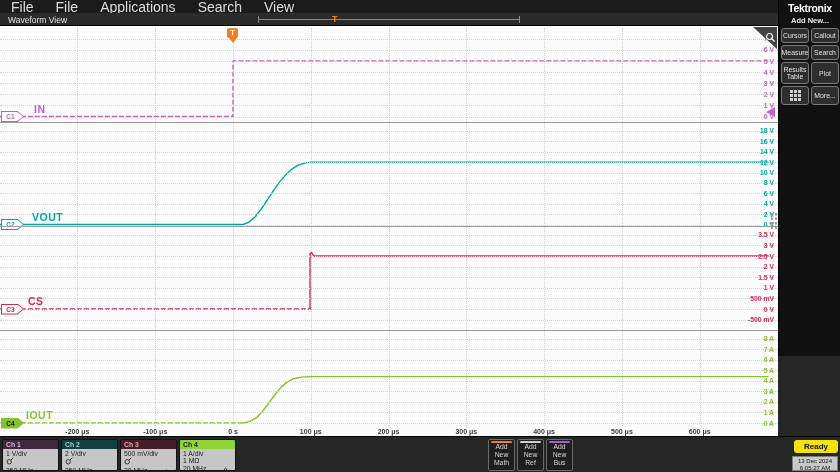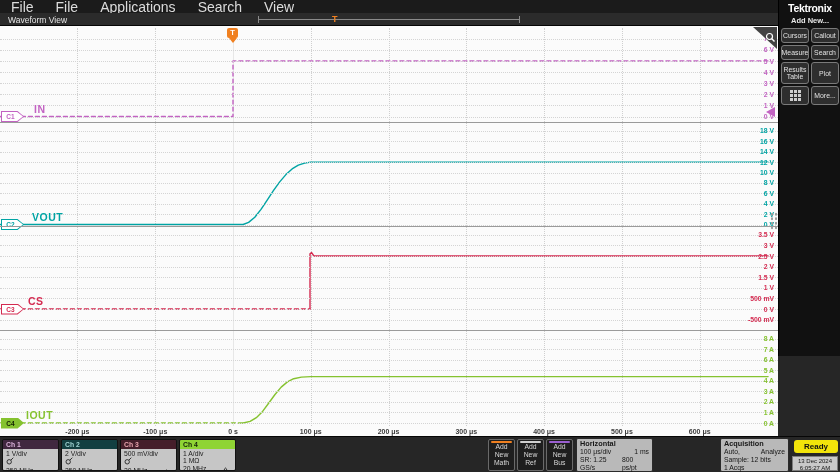--- a/index.html
+++ b/index.html
@@ -338,43 +338,22 @@
           <div>Ref</div>
         </div>
         <div class="addnew" style="left: 546px;">
           <div class="stripe" style="background: rgb(154, 95, 208);"></div>
           <div>Add</div>
           <div>New</div>
           <div>Bus</div>
         </div>
       </div>
 
-    <div class="panel" style="left:576px;width:77px;">
-      <div class="title">Horizontal</div>
-      <div class="prow">
-        <span>100 μs/div</span>
-        <span>1 ms</span>
-      </div>
-      <div class="prow">
-        <span>SR: 1.25 GS/s</span>
-        <span>800 ps/pt</span>
-      </div>
-
-    </div>
-
-
-    <div class="panel" style="left:720px;width:69px;">
-      <div class="title">Acquisition</div>
-      <div class="prow">
-        <span>Auto,</span>
-        <span>Analyze</span>
-      </div>
-      <div>Sample: 12 bits</div>
-      <div>1 Acqs</div>
-    </div>
+
+
 
     <div class="ready">Ready</div>
     <div class="datetime">
       <div>13 Dec 2024</div>
       <div>6:05:27 AM</div>
     </div>
   </div>
 
 </div>
 

